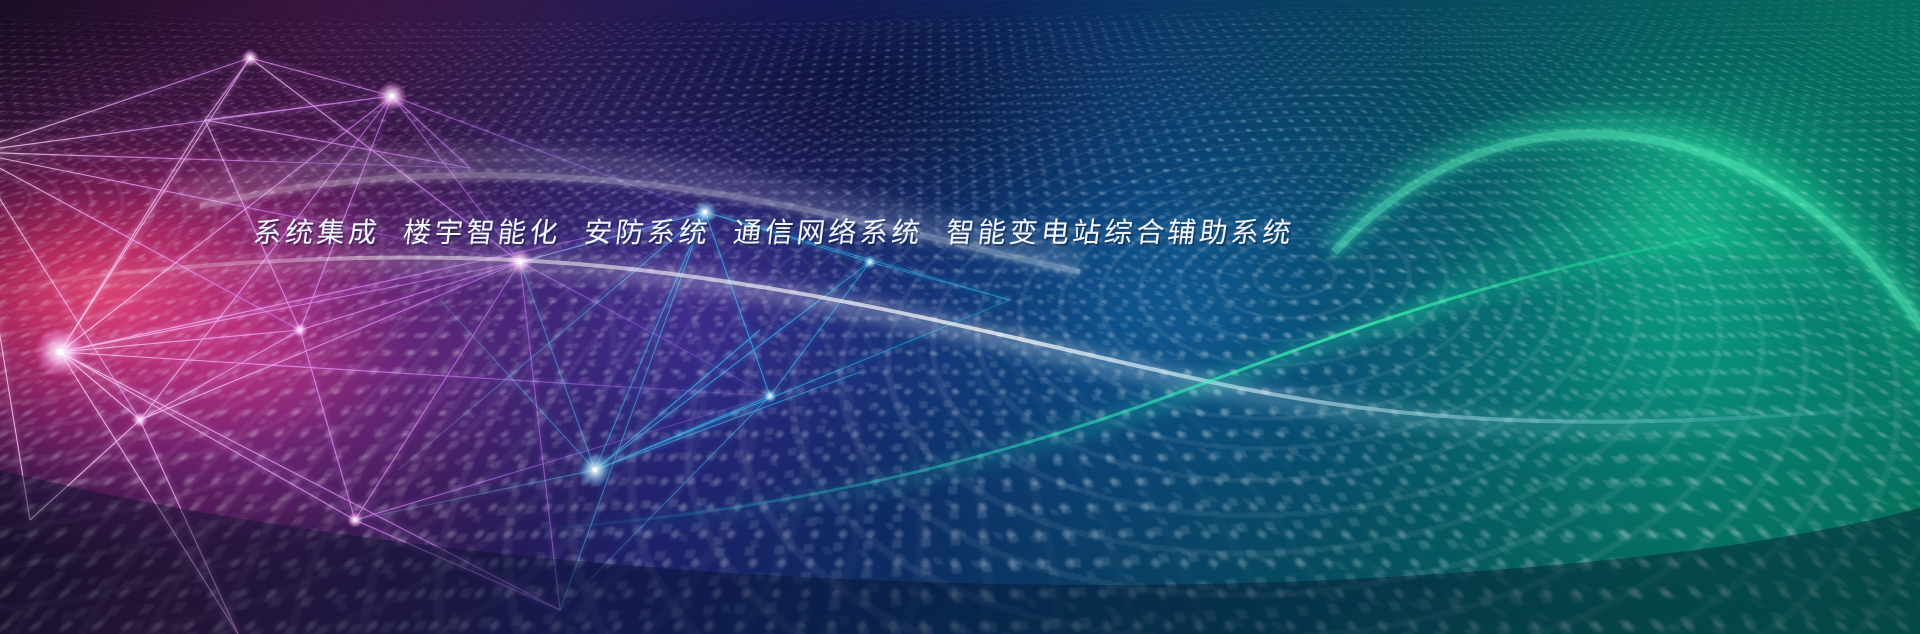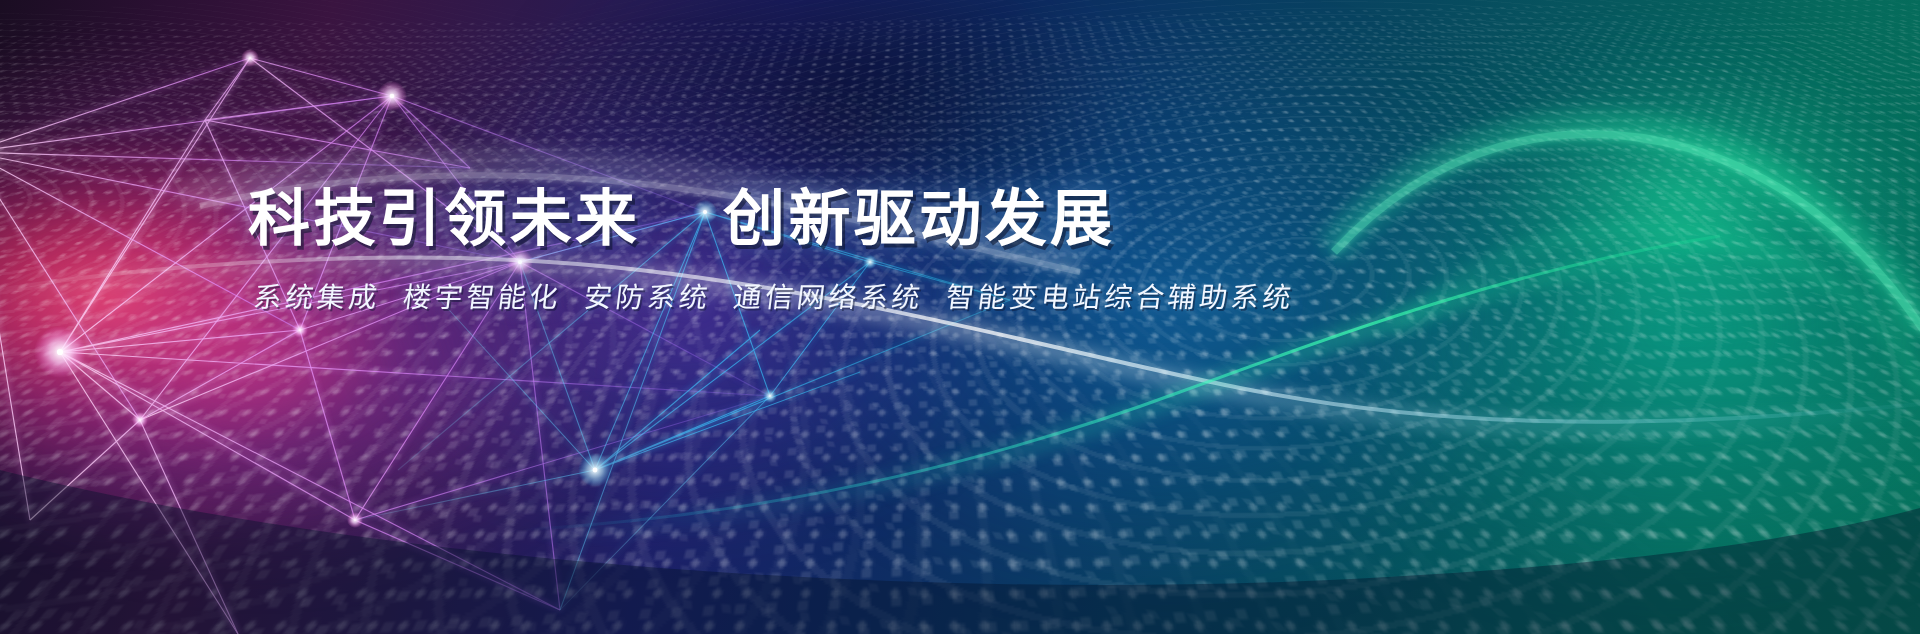--- a/index.html
+++ b/index.html
@@ -308,17 +308,16 @@
     <g>
       <path d="M1330 250 C 1430 140, 1560 104, 1690 142 C 1800 174, 1872 248, 1925 330" stroke="#34ffb4" stroke-width="34" fill="none" opacity=".22" filter="url(#fSoft)"></path>
       <path d="M1334 252 C 1432 146, 1560 112, 1688 148 C 1798 180, 1870 252, 1925 332" stroke="#6bffc8" stroke-width="8" fill="none" opacity=".40" filter="url(#fGlow)"></path>
       <path d="M1394 330 C 1500 238, 1622 210, 1742 244 C 1840 272, 1896 330, 1925 394" stroke="#2ff0a8" stroke-width="16" fill="none" opacity=".16" filter="url(#fSoft)"></path>
     </g>
 
     <path d="M0 470 C 360 560, 900 600, 1330 580 C 1620 566, 1800 540, 1920 508 L1920 634 L0 634 Z" fill="#04132b" opacity=".42"></path>
   </svg>
 
   <div id="copy">
-    <h1 id="headline">科技引领未来    创新驱动发展</h1>
     <p id="subline">系统集成  楼宇智能化  安防系统  通信网络系统  智能变电站综合辅助系统</p>
   </div>
 
 </div>
 
 </body></html>

